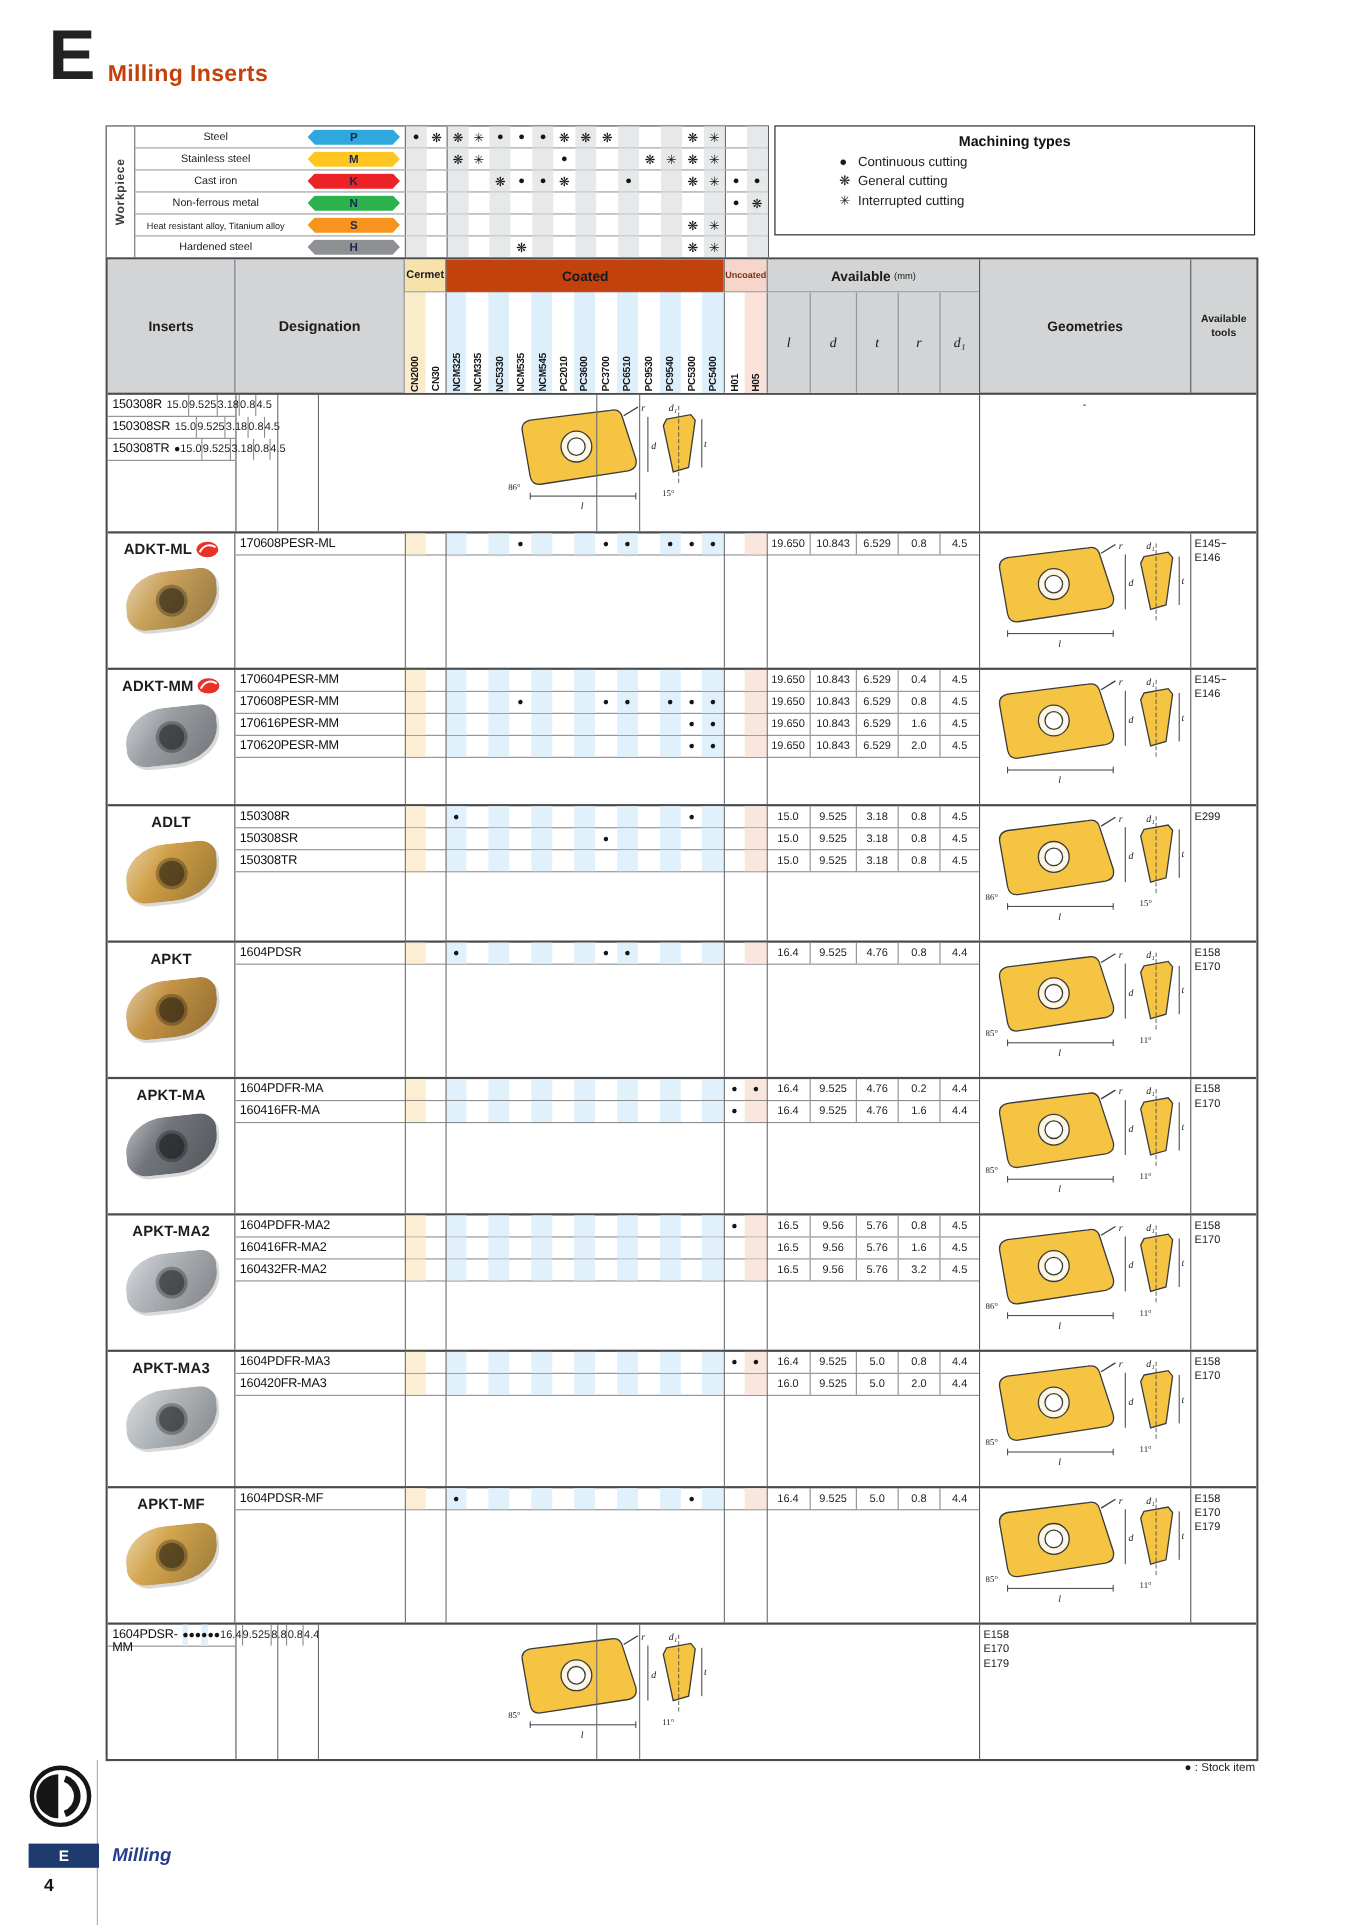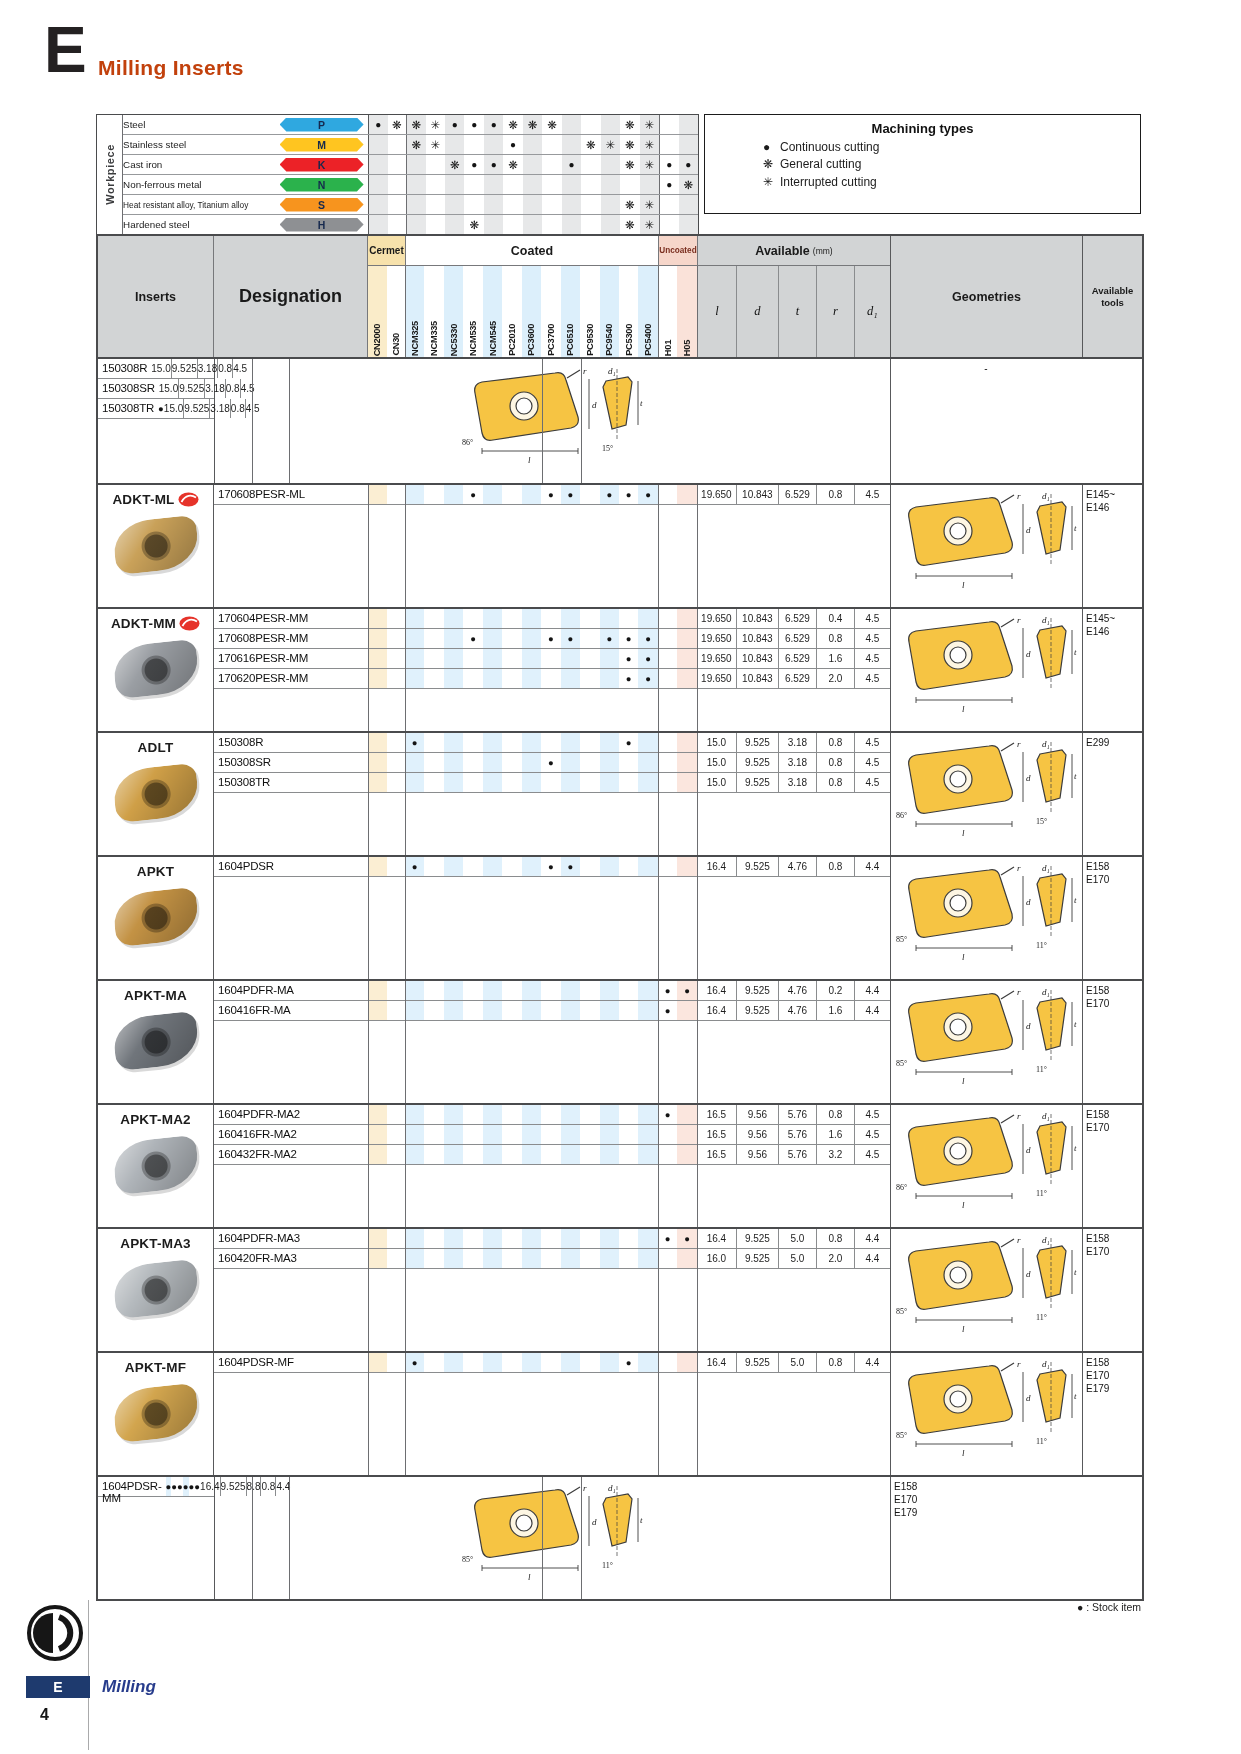--- a/index.html
+++ b/index.html
@@ -7,43 +7,43 @@
   
   .bigE{position:absolute;left:44px;top:18px;font-size:64px;font-weight:800;color:#242122;line-height:1;}
   .ptitle{position:absolute;left:98px;top:56px;font-size:21px;font-weight:bold;color:#c2410c;letter-spacing:.3px;}
   
   .wp{position:absolute;left:96px;top:114px;width:601px;border:1.5px solid #4a4b4d;display:flex;background:#fff;box-sizing:content-box;}
   .wp-label{width:30px;border-right:1px solid #6d6e71;display:flex;align-items:center;justify-content:center;}
   .wp-label span{writing-mode:vertical-rl;transform:rotate(180deg);font-weight:bold;font-size:11px;color:#3b3c3e;letter-spacing:.6px;}
   .wp-body{flex:1;}
   .wp-row{display:flex;height:19px;border-bottom:1px solid #97999c;align-items:center;}
   .wp-row:last-child{border-bottom:0;}
-  .wp-name{width:146px;font-size:9.8px;text-align:left;padding-right:6px;color:#1c1c1c;white-space:nowrap;}
+  .wp-name{width:146px;font-size:9.8px;text-align:center;padding-right:6px;color:#1c1c1c;white-space:nowrap;}
   .wp-name.small{font-size:8.3px;}
   .wp-badge-wrap{width:94px;display:flex;align-items:center;justify-content:center;border-right:1.5px solid #58595b;height:100%;box-sizing:border-box;}
   .wp-badge{width:84px;height:14px;clip-path:polygon(8% 0,92% 0,100% 50%,92% 100%,8% 100%,0 50%);display:flex;align-items:center;justify-content:center;font-size:10.5px;font-weight:bold;color:#16294e;}
   .wp-grid{display:flex;height:100%;}
   .wcell{height:100%;display:flex;align-items:center;justify-content:center;box-sizing:border-box;color:#141414;}
   .t-gray{background:#E7E8E9;}
   .gbl{border-left:1px solid #6d6e71;}
   .m-dot{font-size:10px;}
   .m-star{font-size:11.5px;}
   
   .mach{position:absolute;left:704px;top:114px;width:437px;height:100px;border:1px solid #1b1b1b;box-sizing:border-box;background:#fff;}
   .mach-title{text-align:center;font-weight:bold;font-size:13px;margin-top:6px;color:#111;}
   .mach-item{display:flex;align-items:center;margin:3.5px 0 0 58px;font-size:12px;color:#1c1c1c;}
   .mach-sym{width:17px;font-size:12px;}
   
   .mtable{position:absolute;left:96px;top:234px;width:1044px;border:2px solid #4a4b4d;background:#fff;}
   .thead{display:grid;grid-template-columns:116px 154px 37px 253px 39px 193px 192px 60px;grid-template-rows:30px 91px;border-bottom:2px solid #4a4b4d;background:#D2D4D5;}
   .h-cell{display:flex;align-items:center;justify-content:center;font-weight:bold;color:#1a1a1a;box-sizing:border-box;}
   .h-ins{grid-area:1/1/3/2;font-size:12.5px;border-right:1px solid #77787b;}
-  .h-des{grid-area:1/2/3/3;font-size:18px;border-right:1px solid #77787b;}
+  .h-des{grid-area:1/2/3/3;font-size:13px;border-right:1px solid #77787b;}
   .h-cer{grid-area:1/3/2/4;background:#F7E2AC;font-size:10px;border-bottom:1px solid #77787b;}
-  .h-coa{grid-area:1/4/2/5;background:#ffffff;font-size:12.5px;border-bottom:1px solid #77787b;border-left:1px solid #77787b;}
+  .h-coa{grid-area:1/4/2/5;background:#c2410c;font-size:12.5px;border-bottom:1px solid #77787b;border-left:1px solid #77787b;}
   .h-unc{grid-area:1/5/2/6;background:#F6D6CA;color:#7A2E1F;font-size:8.2px;border-bottom:1px solid #77787b;border-left:1px solid #77787b;}
   .h-dim{grid-area:1/6/2/7;font-size:12.5px;border-bottom:1px solid #77787b;border-left:1px solid #77787b;gap:3px;}
   .h-dim .mm{font-size:8.5px;font-weight:normal;}
   .h-geo{grid-area:1/7/3/8;font-size:12.5px;border-left:1.5px solid #58595b;}
   .h-tool{grid-area:1/8/3/9;font-size:9.5px;border-left:1.5px solid #58595b;flex-direction:column;line-height:1.2;}
   .h-strip{grid-area:2/3/3/7;display:flex;background:#fff;}
   .vcell{height:100%;display:flex;align-items:flex-end;justify-content:center;box-sizing:border-box;background:#fff;}
   .vcell span{writing-mode:vertical-rl;transform:rotate(180deg);font-size:9.3px;font-weight:bold;color:#1a1a1a;padding:1px 0 2px 0;letter-spacing:-.3px;}
   .vcell.t-cream{background:#FAECC9;}
   .vcell.t-blue{background:#DCEFFB;}

